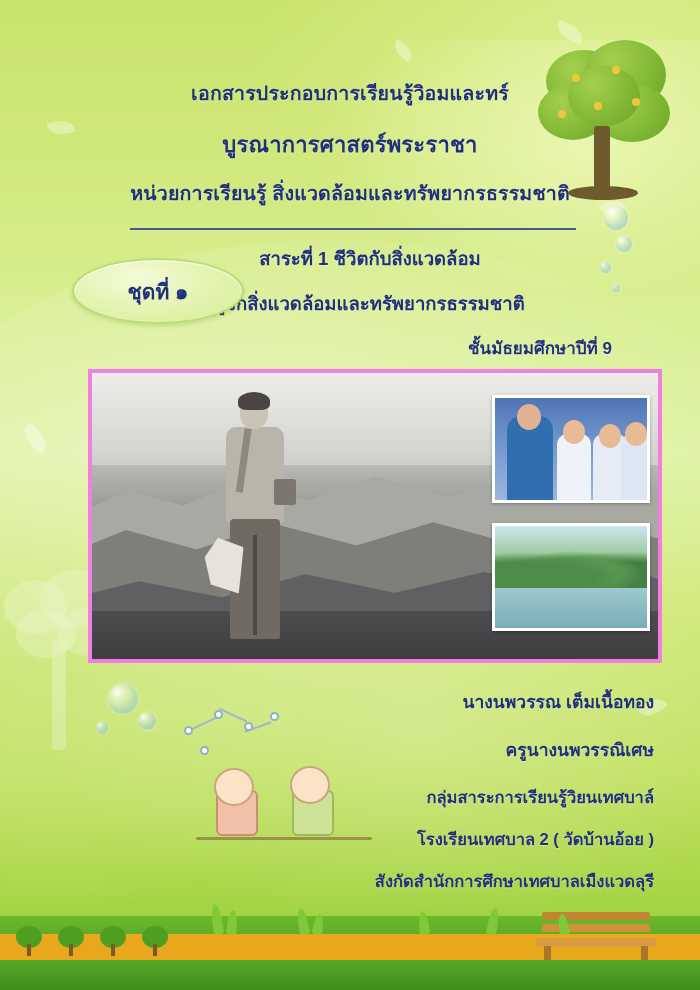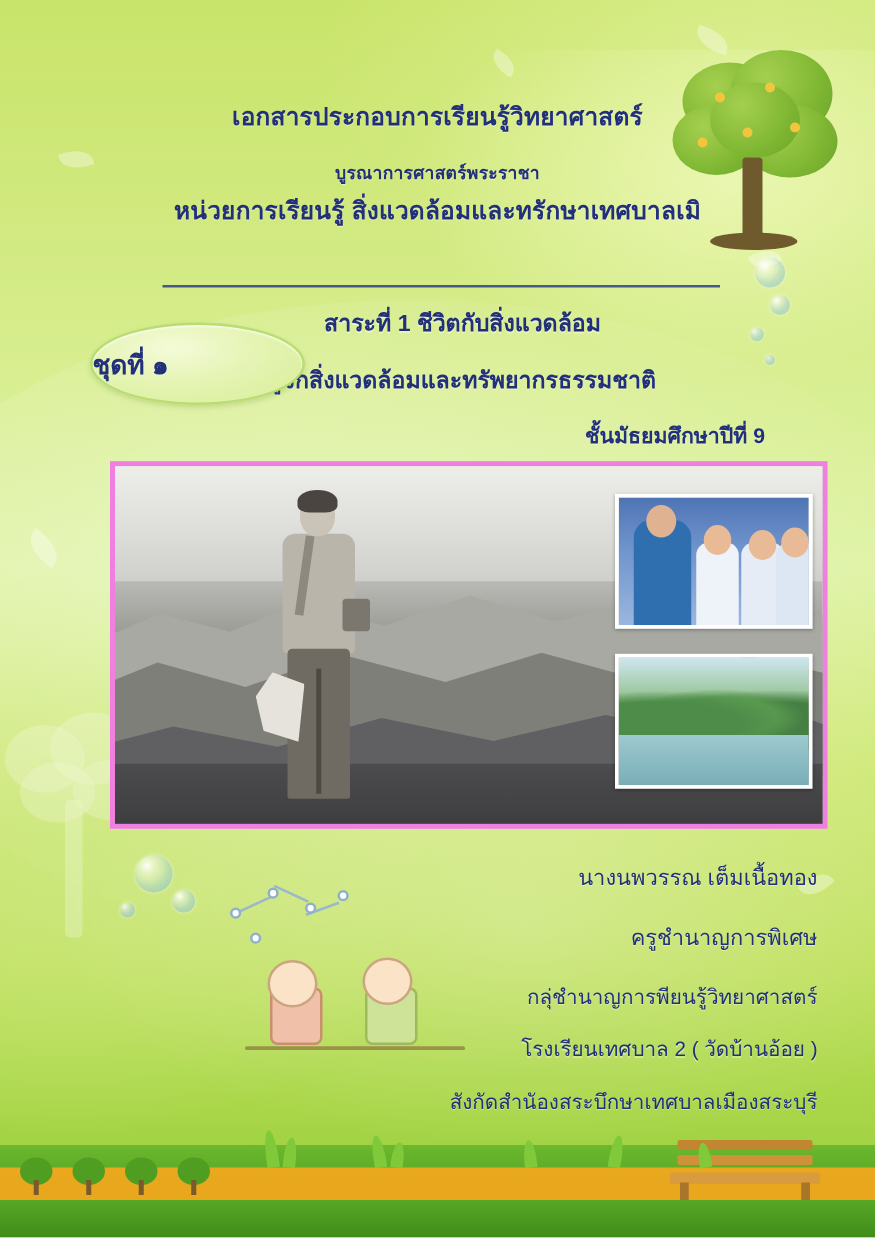--- a/index.html
+++ b/index.html
@@ -107,21 +107,21 @@
   }
   .t-line {
     font-size: 19px;
     font-weight: 700;
     letter-spacing: 0.2px;
     margin: 0 0 18px 0;
     color: #22307a;
     text-shadow: 0 1px 0 rgba(255,255,255,0.45);
   }
   .t-line.l1 { font-size: 19.5px; }
-  .t-line.l2 { font-size: 14px; margin-bottom: 4px; }
+  .t-line.l2 { font-size: 22px; margin-bottom: 16px; }
   .t-line.l3 { font-size: 19.5px; margin-bottom: 6px; }
 
   .divider {
     position: absolute;
     left: 130px;
     top: 228px;
     width: 446px;
     height: 2px;
     background: #2b3f8f;
     opacity: 0.85;
@@ -156,21 +156,21 @@
     left: 72px;
     top: 258px;
     width: 168px;
     height: 62px;
     border-radius: 50%;
     background: radial-gradient(ellipse at 38% 30%, #f4fbd8 0%, #e5f4b4 45%, #d7ee96 100%);
     border: 2px solid #b9dd72;
     box-shadow: 0 2px 4px rgba(90,130,40,0.22), inset 0 1px 2px rgba(255,255,255,0.9);
     display: flex;
     align-items: center;
-    justify-content: flex-start;
+    justify-content: center;
   }
   .set-badge span {
     font-size: 21px;
     font-weight: 700;
     color: #22307a;
   }
 
   
   .collage {
     position: absolute;
@@ -310,21 +310,21 @@
   .author {
     position: absolute;
     right: 46px;
     top: 688px;
     width: 420px;
     text-align: right;
     color: #22307a;
   }
   .a-line {
     font-size: 17.5px;
-    font-weight: 400;
+    font-weight: 700;
     margin: 0 0 20px 0;
     text-shadow: 0 1px 0 rgba(255,255,255,0.4);
   }
   .a-line.small { font-size: 16.5px; margin-bottom: 16px; }
   .a-line.last { margin-bottom: 0; }
 
   
   .kids {
     position: absolute;
     left: 196px;
@@ -483,23 +483,23 @@
     <div class="mol-bond" style="left:42px; top:14px; width:30px; transform:rotate(25deg);"></div>
     <div class="mol-bond" style="left:68px; top:26px; width:28px; transform:rotate(-20deg);"></div>
     <div class="mol-dot" style="left:8px; top:26px;"></div>
     <div class="mol-dot" style="left:38px; top:10px;"></div>
     <div class="mol-dot" style="left:68px; top:22px;"></div>
     <div class="mol-dot" style="left:94px; top:12px;"></div>
     <div class="mol-dot" style="left:24px; top:46px;"></div>
   </div>
 
   <div class="titles">
-    <div class="t-line l1">เอกสารประกอบการเรียนรู้วิทยาศาสตร์</div>
+    <div class="t-line l1">เอกสารประกอบการเรียนรู้วิอมและทร์</div>
     <div class="t-line l2">บูรณาการศาสตร์พระราชา</div>
-    <div class="t-line l3">หน่วยการเรียนรู้   สิ่งแวดล้อมและทรักษาเทศบาลเมิ</div>
+    <div class="t-line l3">หน่วยการเรียนรู้   สิ่งแวดล้อมและทรัพยากรธรรมชาติ</div>
   </div>
 
   <div class="divider"></div>
 
   <div class="right-lines">
     <div class="r-line">สาระที่ 1 ชีวิตกับสิ่งแวดล้อม</div>
     <div class="r-line">รู้จักสิ่งแวดล้อมและทรัพยากรธรรมชาติ</div>
     <div class="r-line grade">ชั้นมัธยมศึกษาปีที่ 9</div>
   </div>
 
@@ -546,24 +546,24 @@
   <div class="kids">
     <div class="kid-body" style="left:20px; background:#f0c0a8; border:2px solid #c98f6e; box-sizing:border-box;"></div>
     <div class="kid-head" style="left:18px; top:30px;"></div>
     <div class="kid-body" style="left:96px; background:#cfe398; border:2px solid #9dba5c; box-sizing:border-box;"></div>
     <div class="kid-head" style="left:94px; top:28px;"></div>
     <div class="ground-line"></div>
   </div>
 
   <div class="author">
     <div class="a-line">นางนพวรรณ   เต็มเนื้อทอง</div>
-    <div class="a-line">ครูชำนาญการพิเศษ</div>
-    <div class="a-line small">กลุ่ชำนาญการพียนรู้วิทยาศาสตร์</div>
+    <div class="a-line">ครูนางนพวรรณิเศษ</div>
+    <div class="a-line small">กลุ่มสาระการเรียนรู้วิยนเทศบาล์</div>
     <div class="a-line small">โรงเรียนเทศบาล 2 ( วัดบ้านอ้อย )</div>
-    <div class="a-line small last">สังกัดสำนัองสระบึกษาเทศบาลเมืองสระบุรี</div>
+    <div class="a-line small last">สังกัดสำนักการศึกษาเทศบาลเมืงแวดลุรี</div>
   </div>
 
   <div class="bottom-band">
     <div class="band-strip"></div>
     <div class="band-strip2"></div>
 
     <div class="band-tree" style="left:16px;">
         <div class="canopy"></div>
         <div class="trunk"></div>
       </div>

